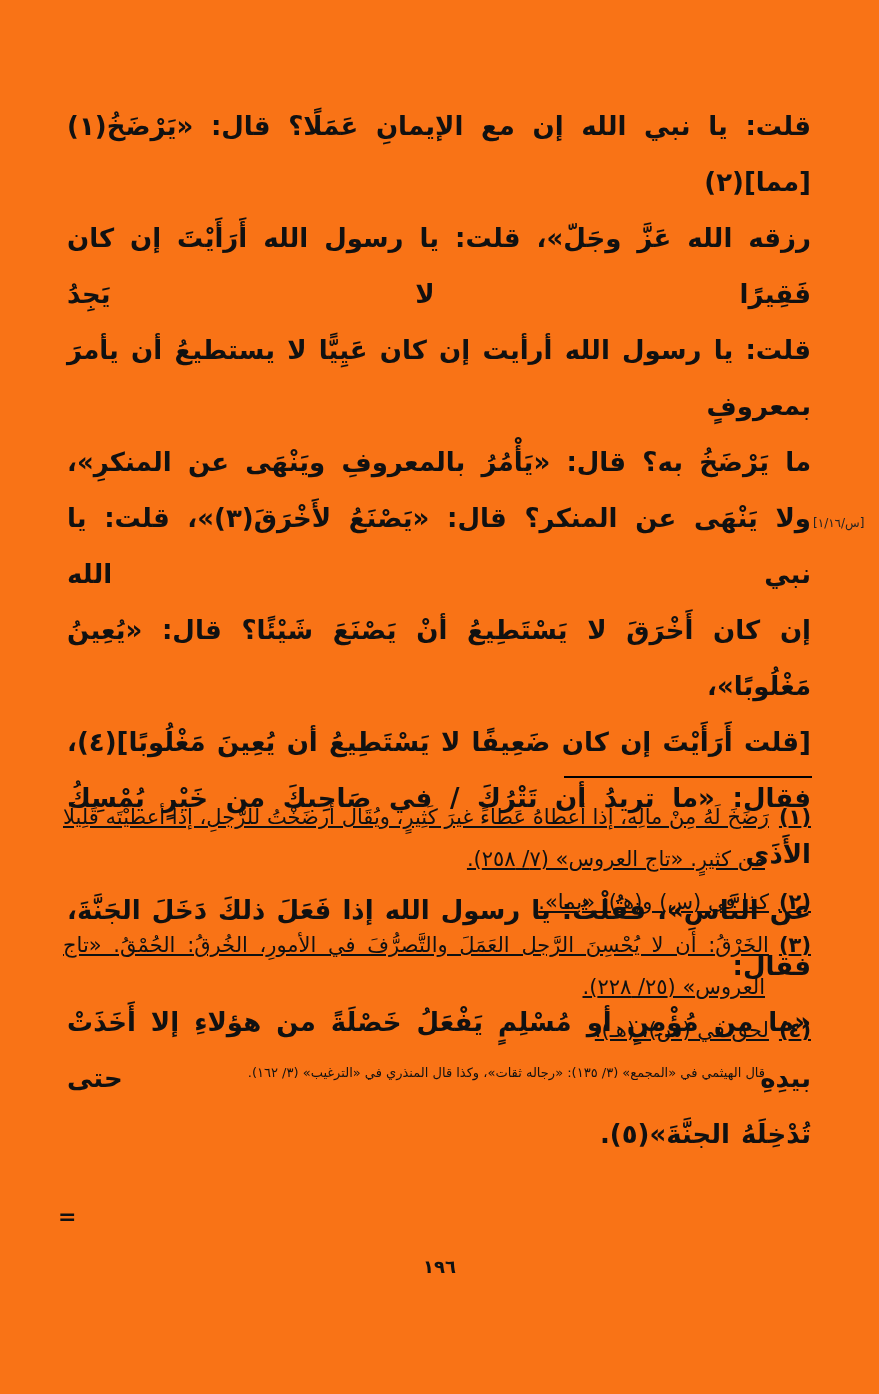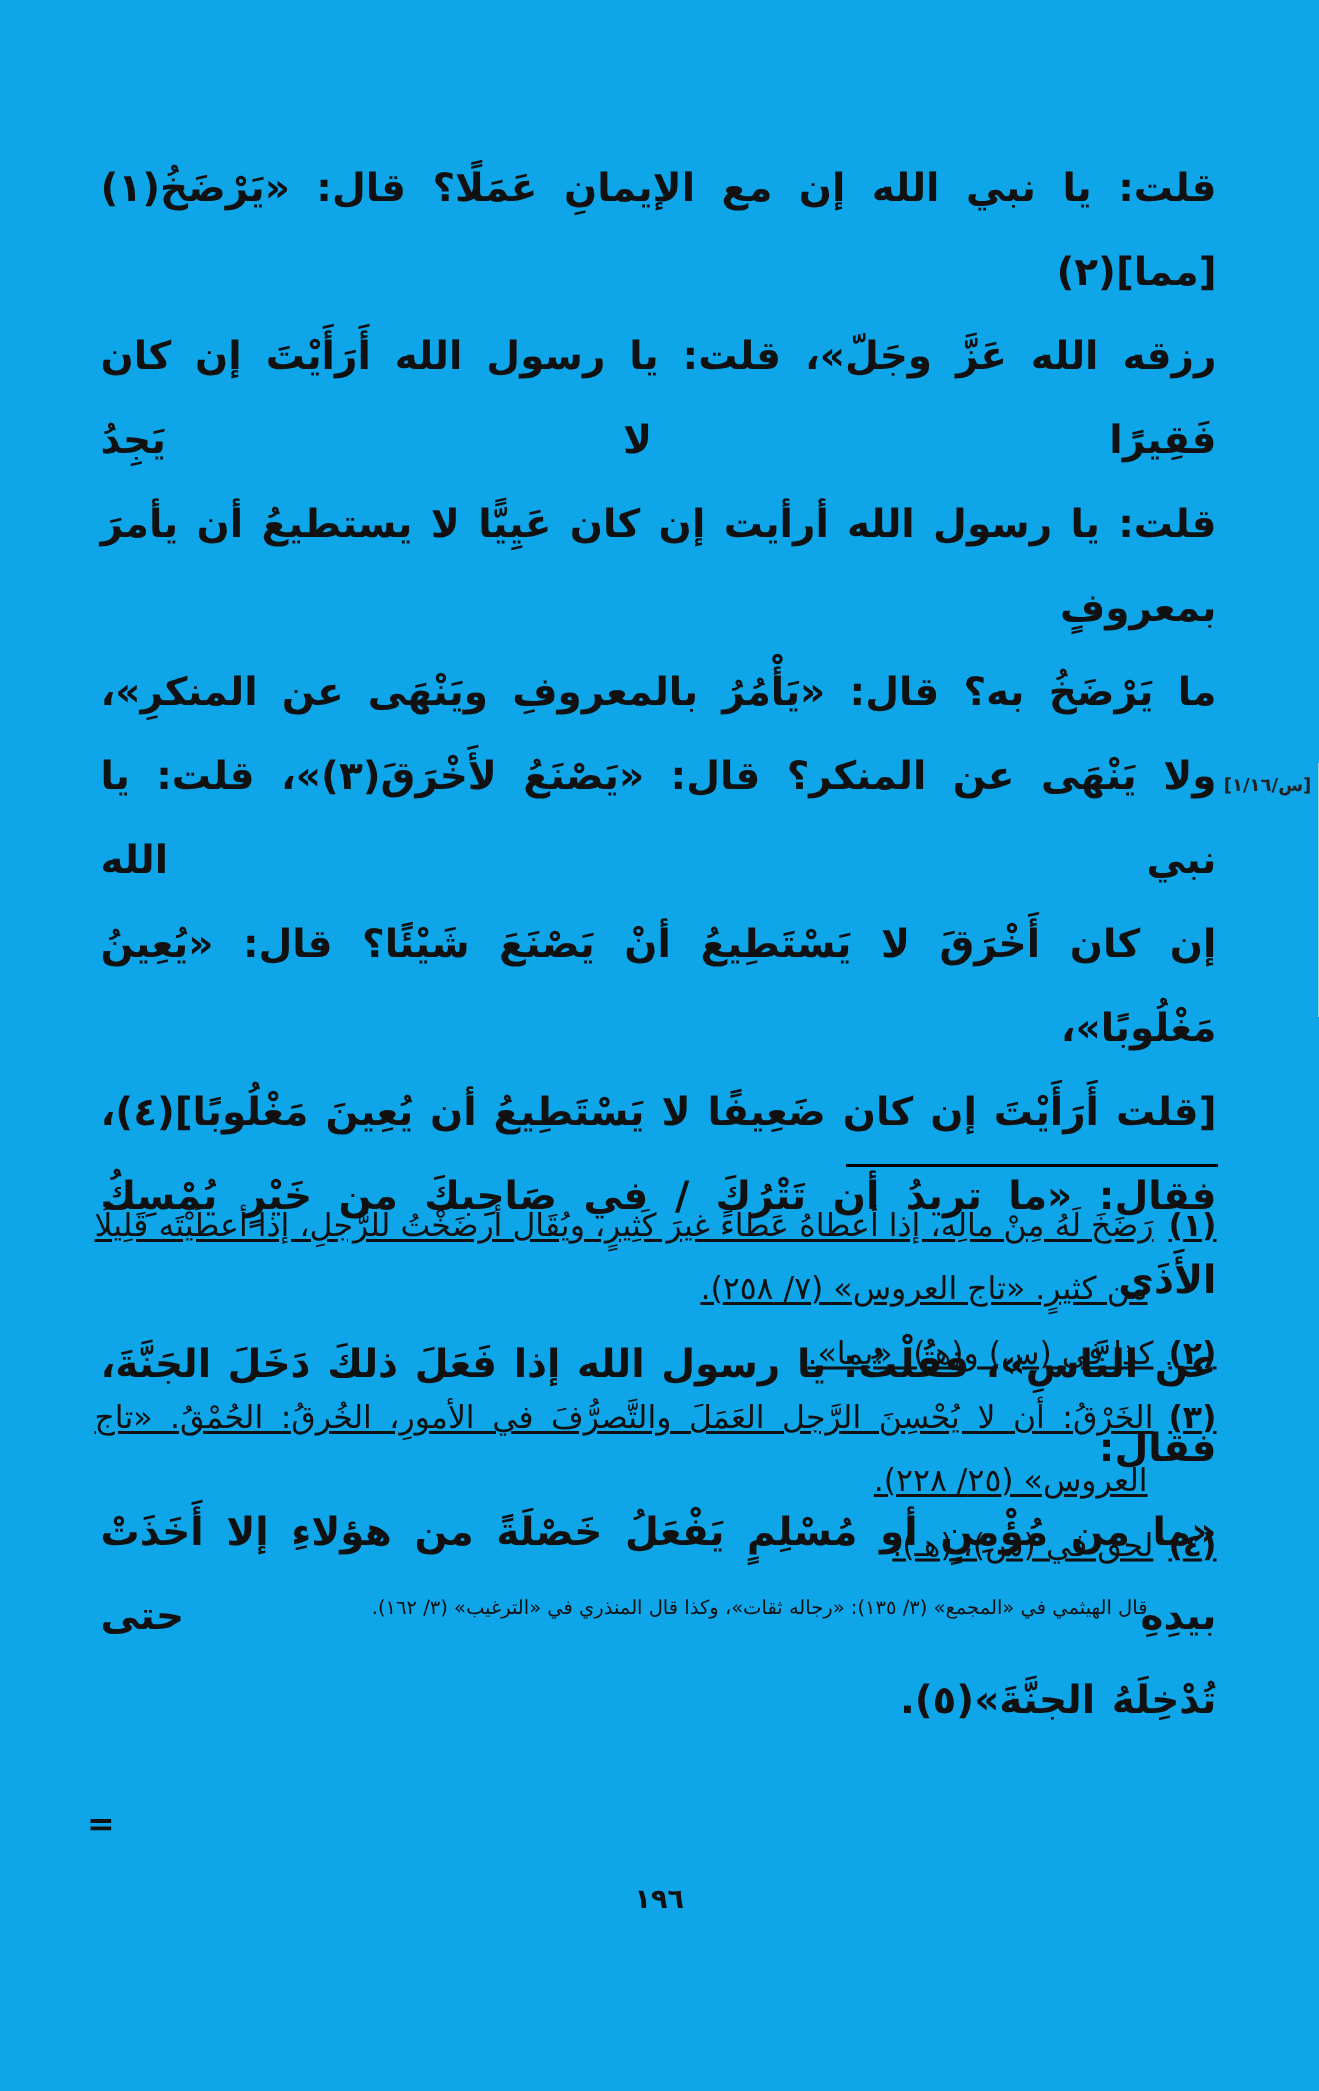--- a/index.html
+++ b/index.html
@@ -4,21 +4,21 @@
 <style>
   html, body {
     margin: 0;
     padding: 0;
     background: #ffffff;
   }
   .page {
     position: relative;
     width: 879px;
     height: 1394px;
-    background: #0ea5e9;
+    background: #f97316;
     overflow: hidden;
     font-family: "DejaVu Sans", sans-serif;
     color: #111;
     direction: rtl;
   }
   
   .body-text {
     position: absolute;
     top: 98px;
     right: 68px;
@@ -38,23 +38,23 @@
   .body-line.last {
     text-align-last: right;
   }
   
   .margin-note {
     position: absolute;
     top: 516px;
     right: 2px;
     width: 64px;
     font-size: 12px;
-    font-weight: bold;
+    font-weight: normal;
     direction: rtl;
-    text-align: center;
+    text-align: left;
     color: #222;
   }
   
   .footnote-separator {
     position: absolute;
     top: 776px;
     right: 67px;
     width: 248px;
     border-top: 2px solid #000;
   }

